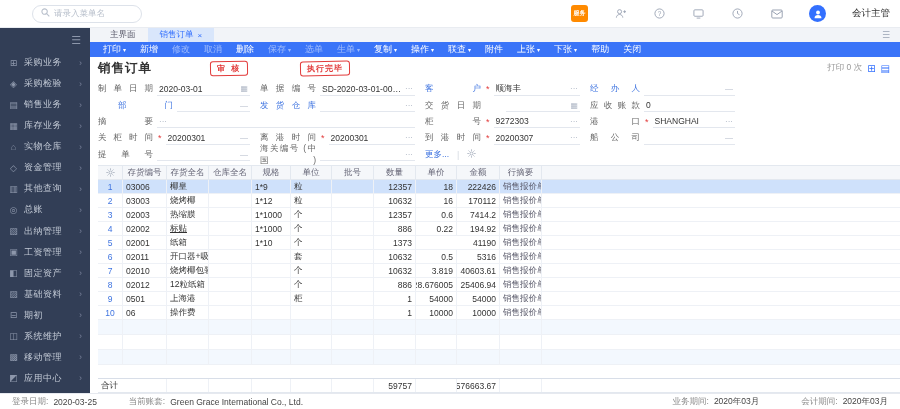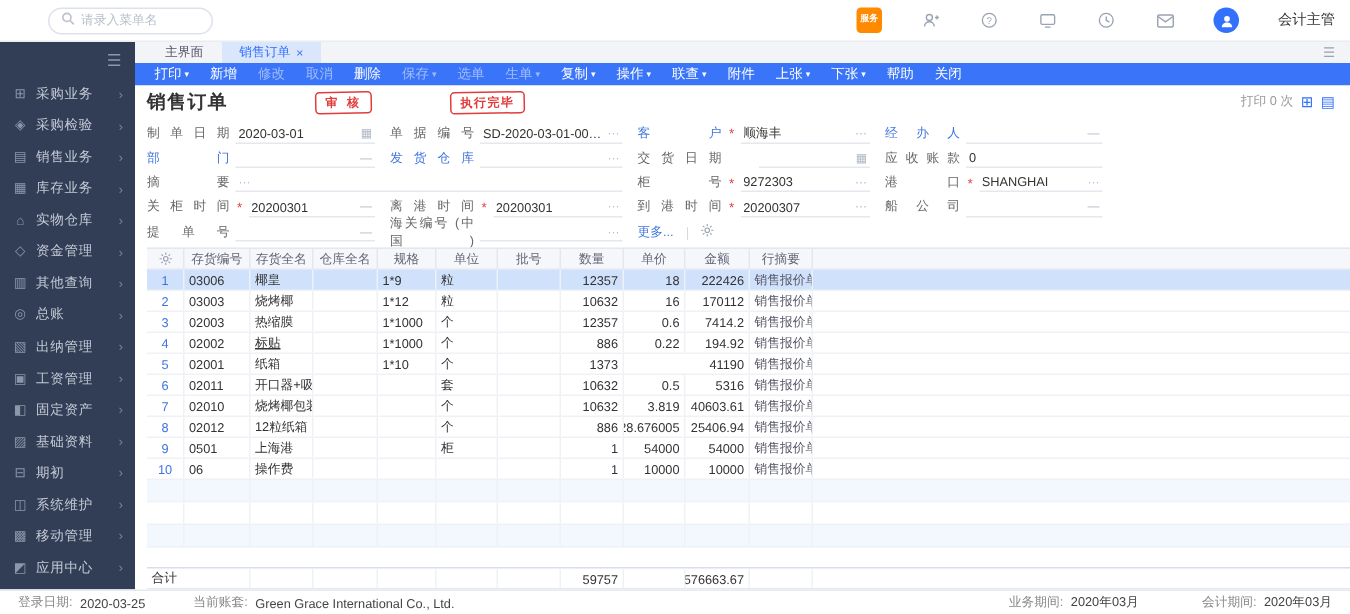--- a/index.html
+++ b/index.html
@@ -357,21 +357,21 @@
               <div class="f-cell" style="width: 155px;">
                 <span class="f-label link" style="width: 50px;">经办人</span>
                 <span class="f-field">
                   <span class="val"></span>
                   <span class="f-suffix">—</span>
                 </span>
               </div>
             </div>
             <div class="f-row">
               <div class="f-cell" style="width: 162px;">
-                <span class="f-label link" style="width: 55px;">部门</span>
+                <span class="f-label link" style="width: 55px; margin-left: 20px;">部门</span>
                 <span class="f-field">
                   <span class="val"></span>
                   <span class="f-suffix">—</span>
                 </span>
               </div>
               <div class="f-cell" style="width: 165px;">
                 <span class="f-label link" style="width: 56px;">发货仓库</span>
                 <span class="f-field">
                   <span class="val"></span>
                   <span class="f-suffix">···</span>

